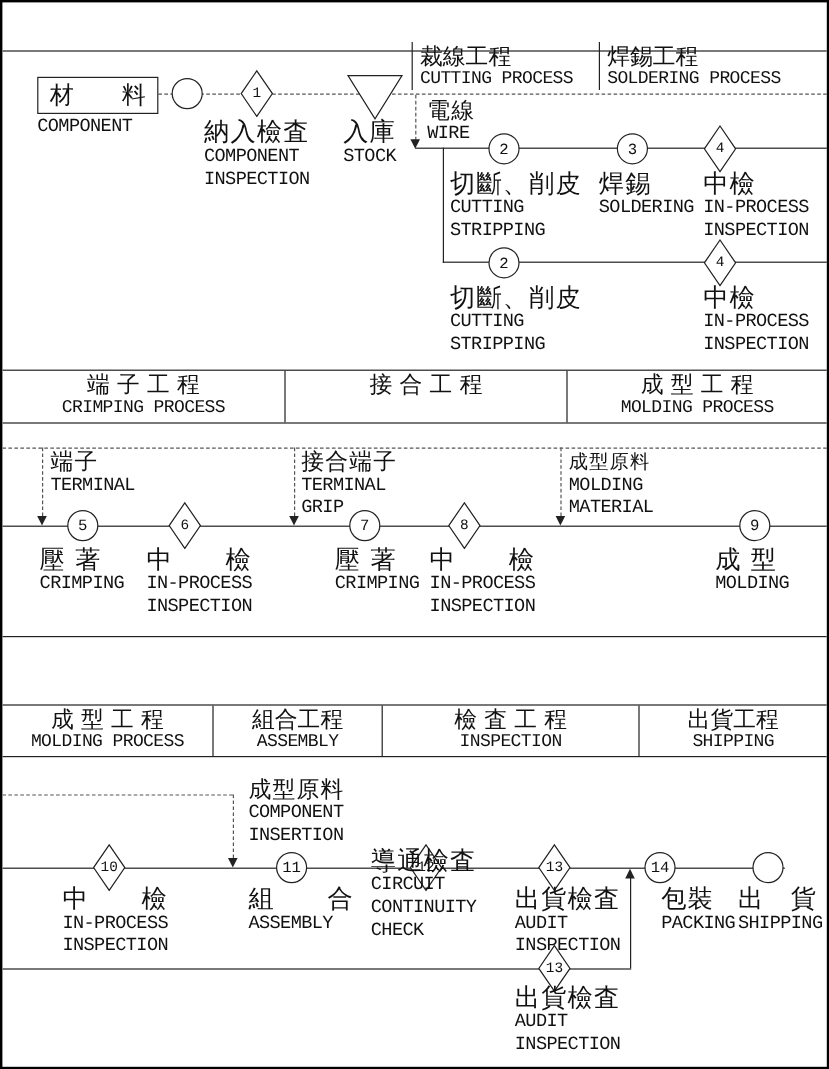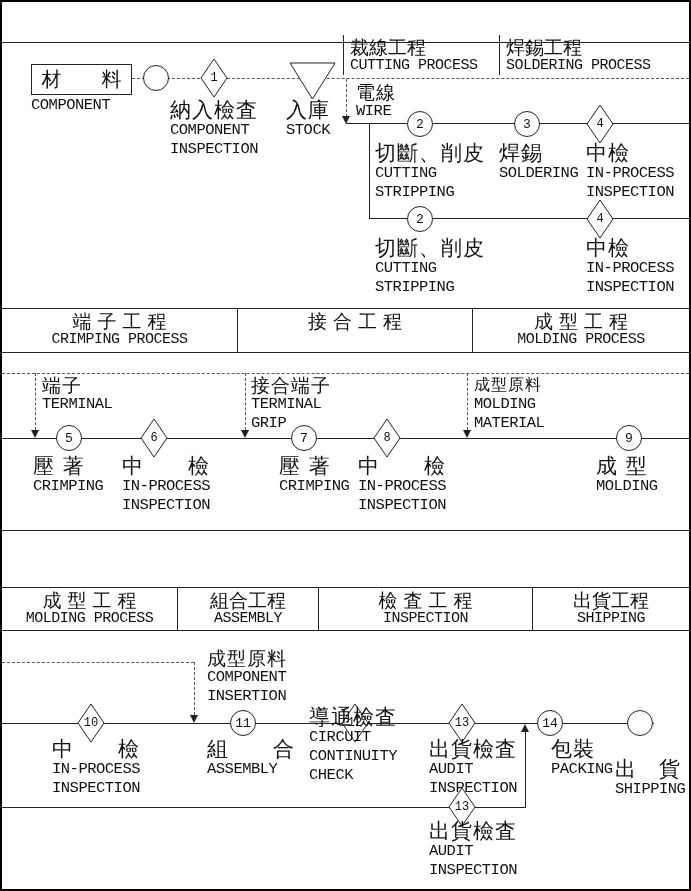--- a/index.html
+++ b/index.html
@@ -328,21 +328,21 @@
   </div>
   <div class="lbl" style="left:427px;top:736px;">
     <div class="jp">出貨檢査</div>
     <div class="en">AUDIT</div>
     <div class="en">INSPECTION</div>
   </div>
   <div class="lbl" style="left:549px;top:736px;">
     <div class="jp">包裝</div>
     <div class="en">PACKING</div>
   </div>
-  <div class="lbl" style="left:613px;top:756px;">
+  <div class="lbl" style="left:613px;top:736px;">
     <div class="jp">出　貨</div>
     <div class="en">SHIPPING</div>
   </div>
 
   <div class="hline" style="left:0;top:805px;width:524px;"></div>
   <div class="vline" style="left:523px;top:729px;height:76px;"></div>
   <div class="arr-u" style="left:519px;top:722px;"></div>
 
   <div class="diamond" style="left:446px;top:785px;">
     <svg width="28" height="40" viewBox="0 0 28 40">

